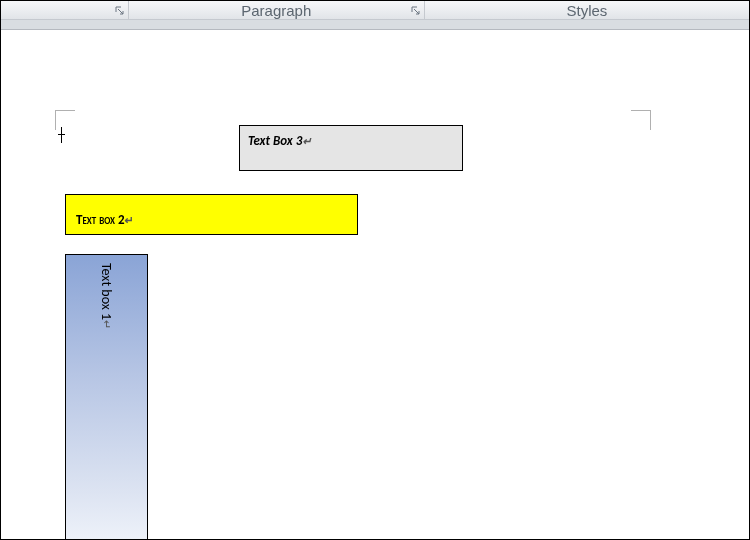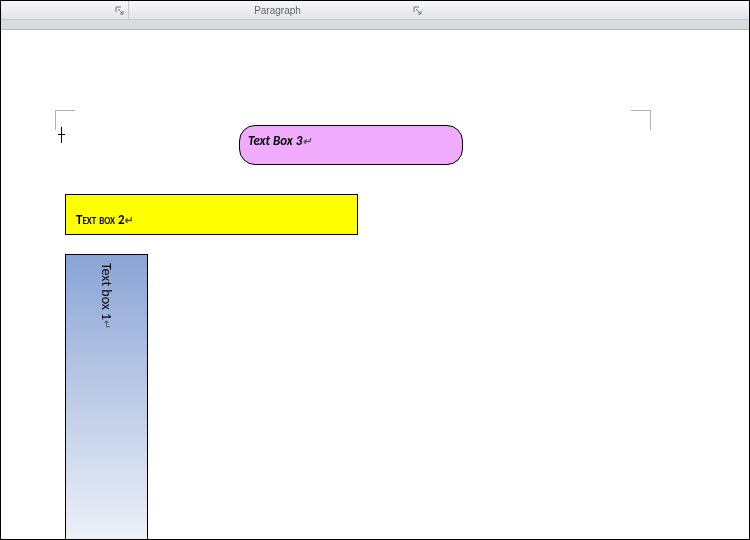--- a/index.html
+++ b/index.html
@@ -22,21 +22,21 @@
     align-items: center;
   }
   .ribbon-group {
     position: relative;
     height: 100%;
     border-right: 1px solid #c5c9cf;
     display: flex;
     align-items: center;
     justify-content: center;
     color: #5c6670;
-    font-size: 10px;
+    font-size: 15px;
     font-family: "Segoe UI", Tahoma, sans-serif;
   }
   .ribbon-group .label { flex: 1; text-align: center; }
   .ribbon-group:last-child { border-right: none; }
   .launcher {
     position: absolute;
     right: 2px;
     bottom: 2px;
     width: 12px;
     height: 12px;
@@ -89,24 +89,23 @@
     background: #000;
   }
   .textbox {
     position: absolute;
     border: 1px solid #000;
   }
   .tb3 {
     top: 95px;
     left: 238px;
     width: 224px;
-    height: 40px;
-    background: #f0abfc;
+    height: 46px;
+    background: #e5e5e5;
     padding: 4px 8px;
-    border-radius: 16px;
   }
   .tb3-text {
     font-style: italic;
     font-weight: bold;
     font-size: 13px;
     color: #000;
   }
   .tb2 {
     top: 164px;
     left: 64px;
@@ -156,20 +155,23 @@
     </span>
   </div>
   <div class="ribbon-group" style="width:297px">
     <span class="label">Paragraph</span>
     <span class="launcher">
       <svg width="10" height="10" viewBox="0 0 10 10">
           <path d="M1 1 H6 M1 1 V6 M3 3 L8 8 M8 5 V8 H5" stroke="#6a7480" stroke-width="1" fill="none"></path>
         </svg>
     </span>
   </div>
+  <div class="ribbon-group" style="width:325px">
+    <span class="label">Styles</span>
+  </div>
 </div>
 
 <div class="gray-strip"></div>
 
 <div class="page-area">
   <div class="corner-mark corner-tl"></div>
   <div class="corner-mark corner-tr"></div>
   <div class="cursor-mark"></div>
   <div class="cursor-tick"></div>
 

